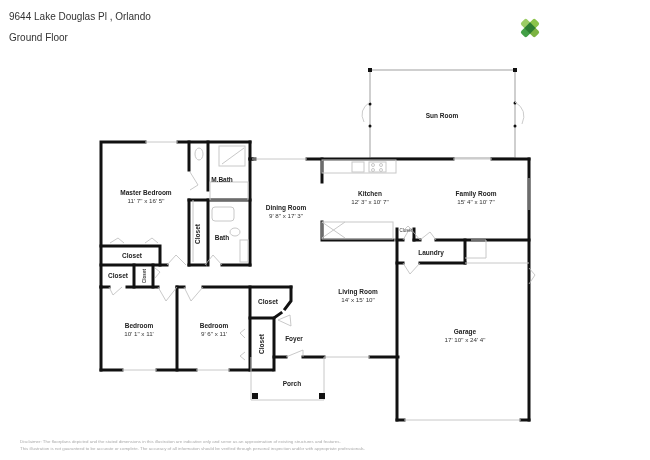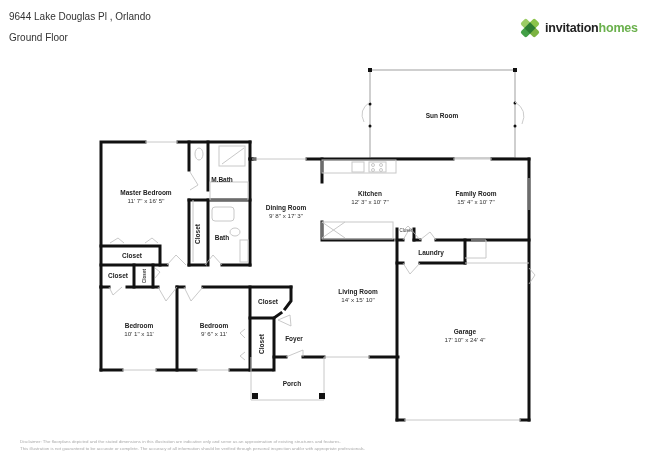--- a/index.html
+++ b/index.html
@@ -26,21 +26,20 @@
 <div class="logo">
   <svg width="22" height="22" viewBox="0 0 22 22">
     <g transform="rotate(45 11 11)">
       <rect x="7" y="1" width="8" height="8" rx="2" fill="#8bc34a"></rect>
       <rect x="13" y="7" width="8" height="8" rx="2" fill="#7cb342"></rect>
       <rect x="7" y="13" width="8" height="8" rx="2" fill="#43a047"></rect>
       <rect x="1" y="7" width="8" height="8" rx="2" fill="#9ccc65"></rect>
       <rect x="7" y="7" width="8" height="8" fill="#2e7d32"></rect>
     </g>
   </svg>
-  <div class="logo-text"><span class="a">invitation</span><span class="b">homes</span></div>
 </div>
 
 <svg class="plan" width="650" height="460" viewBox="0 0 650 460">
 
   <g stroke="#cfcfcf" stroke-width="2" fill="none">
     <rect x="370" y="70" width="145" height="88"></rect>
   </g>
   <g fill="#111">
     <rect x="368" y="68" width="4" height="4"></rect>
       <rect x="513" y="68" width="4" height="4"></rect>

